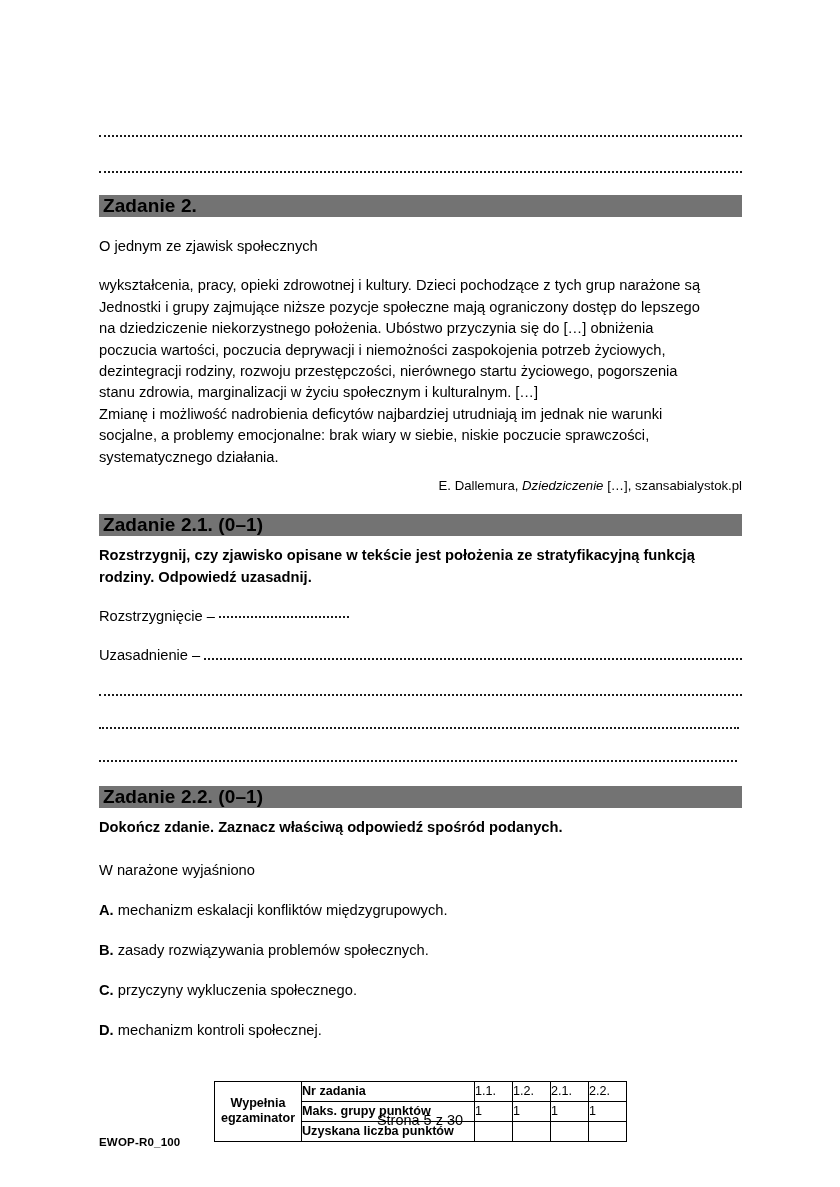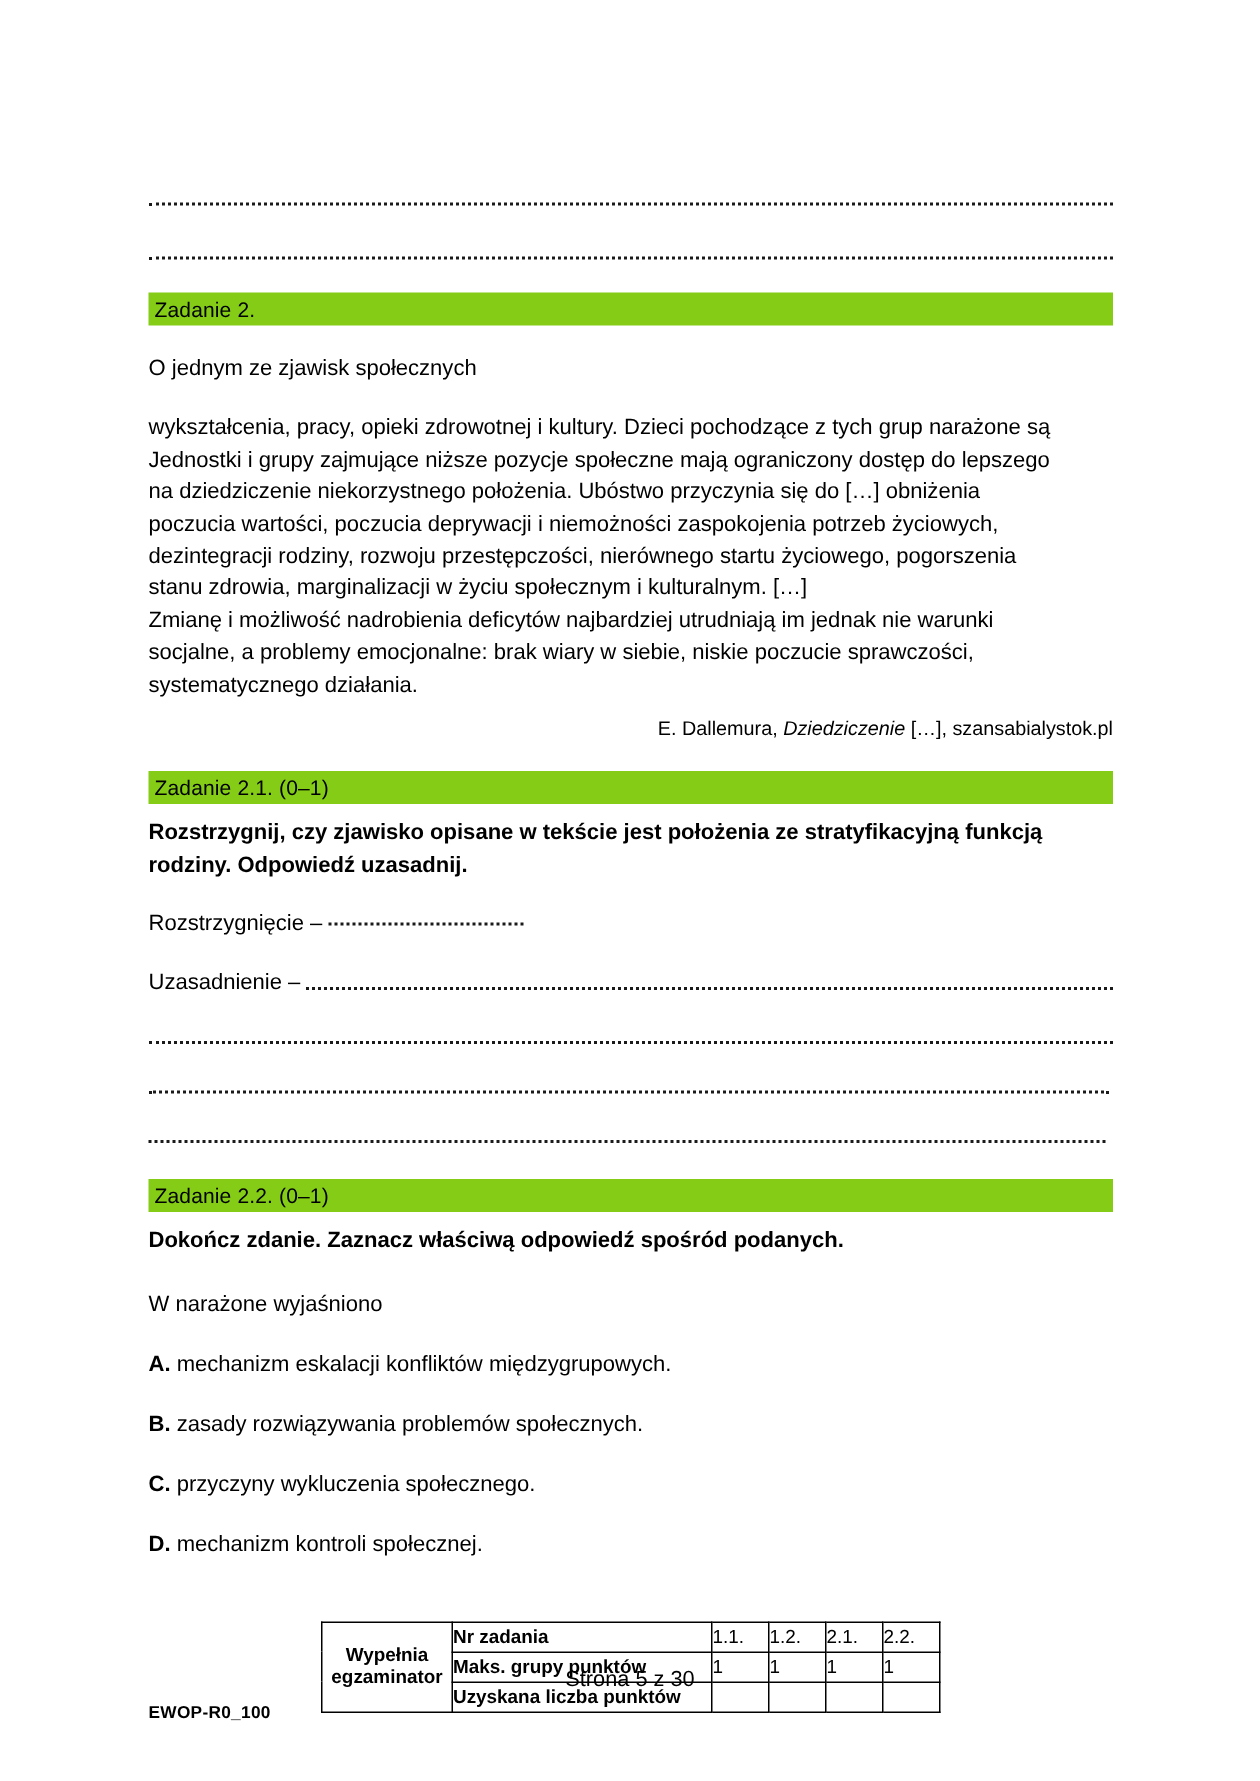--- a/index.html
+++ b/index.html
@@ -44,26 +44,26 @@
   }
   .dotline-row .dotline { width: 100%; }
   .dotline-row.short-a .dotline { width: 99.6%; }
   .dotline-row.short-b .dotline { width: 99.2%; }
 
   .toplines { padding-top: 101px; }
   .toplines .dotline-row { height: 36px; }
 
   
   .sec-bar {
-    background: #84cc16;
+    background: #737373;
     height: 22px;
     line-height: 22px;
     padding-left: 4px;
-    font-size: 14px;
-    font-weight: normal;
+    font-size: 19px;
+    font-weight: bold;
     letter-spacing: 0.1px;
     box-sizing: border-box;
   }
 
   
   p {
     margin: 0;
     font-size: 14.7px;
     line-height: 21.4px;
   }

